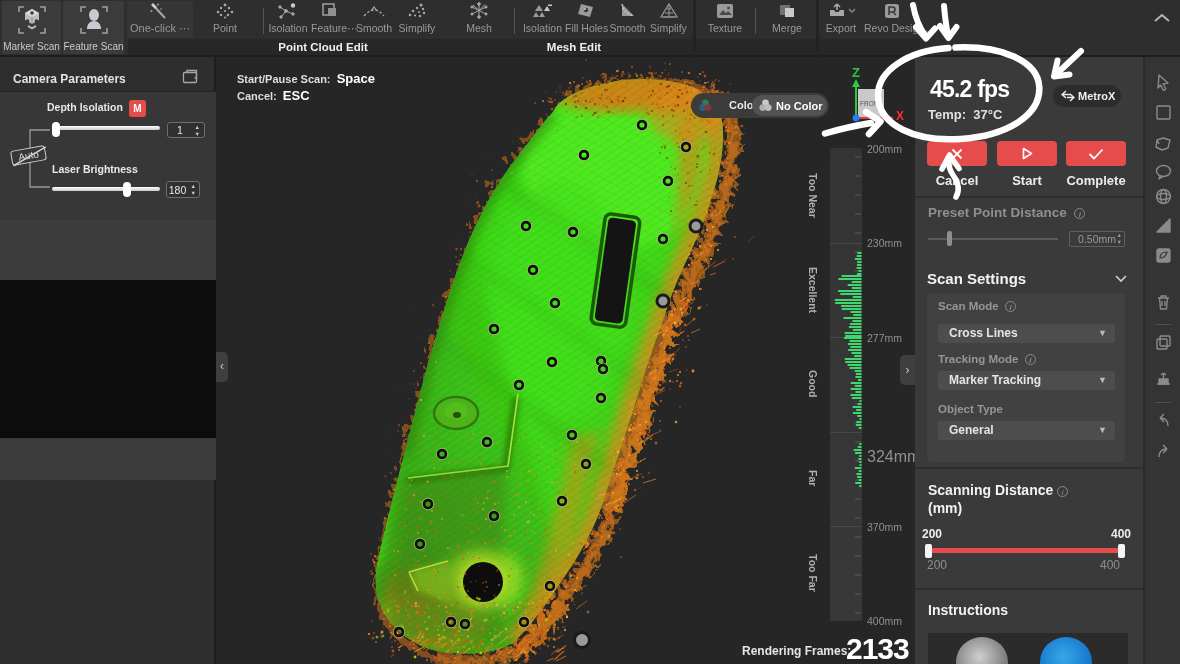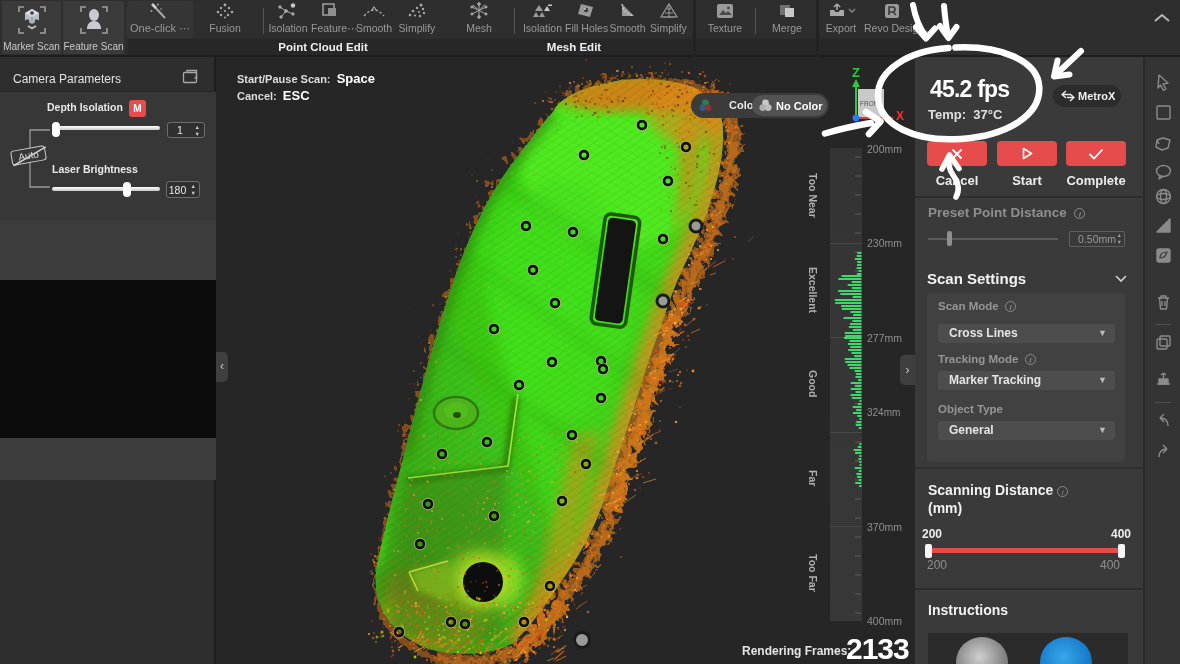--- a/index.html
+++ b/index.html
@@ -77,21 +77,21 @@
             <circle cx="9" cy="6" r="1.2"></circle>
             <circle cx="17" cy="6" r="1.2"></circle>
             <circle cx="6" cy="10" r="1.3"></circle>
             <circle cx="13" cy="9" r="1.1"></circle>
             <circle cx="20" cy="10" r="1.3"></circle>
             <circle cx="9" cy="13" r="1.2"></circle>
             <circle cx="16" cy="13" r="1.2"></circle>
             <circle cx="13" cy="15.5" r="1"></circle>
           </g>
         </svg>
-    <div class="ilabel">Fusion</div>
+    <div class="ilabel">Point</div>
       </div>
   <div class="vsep" style="left:263px"></div>
   <div class="item" style="left:265px;width:46px">
         <svg class="ic" width="24" height="17" viewBox="0 0 24 17">
     <g stroke="#a8a8a8" stroke-width="1" fill="#a8a8a8">
             <circle cx="10" cy="9" r="1.4"></circle>
             <path d="M10 9L4 5M10 9l-5 6M10 9l7 3" fill="none"></path>
             <circle cx="4" cy="5" r="1.2"></circle>
             <circle cx="5" cy="15" r="1.2"></circle>
             <circle cx="17" cy="12" r="1.2"></circle>
@@ -215,21 +215,21 @@
           <path d="M6 13V5h3.5a2.5 2.5 0 010 5H6m4 0l3 3" stroke="#3a3a3a" stroke-width="1.6" fill="none"></path>
         </svg>
     <div class="ilabel">Revo Desig…</div>
       </div>
   <svg class="abs" style="left:1152px;top:12px" width="20" height="12" viewBox="0 0 20 12">
         <path d="M3 9l7-6 7 6" stroke="#b5b5b5" stroke-width="2" fill="none"></path>
       </svg>
 </div>
 
 <div id="lpanel">
-  <div class="abs" style="left:13px;top:15px;color:#e2e2e2;font-size:12px;font-weight:normal">Camera Parameters</div>
+  <div class="abs" style="left:13px;top:15px;color:#e2e2e2;font-size:12px;font-weight:bold">Camera Parameters</div>
   <svg class="abs" style="left:182px;top:12px" width="16" height="15" viewBox="0 0 16 15">
         <rect x="1.5" y="3.5" width="13" height="10" rx="1" fill="none" stroke="#a8a8a8" stroke-width="1.3"></rect>
         <path d="M5 3.5V1.5h9.5V9h-2" fill="none" stroke="#a8a8a8" stroke-width="1.3"></path>
       </svg>
   <div class="abs" style="left:0;top:34px;width:216px;height:1px;background:#242424"></div>
   <div class="abs" style="left:0;top:35px;width:216px;height:128px;background:#373737">
     <div class="abs" style="left:47px;top:9px;color:#e8e8e8;font-size:10.5px;font-weight:bold">Depth Isolation</div>
     <div class="abs" style="left:129px;top:8px;width:17px;height:17px;background:#e74c4c;border-radius:3px;color:#fff;font-size:10px;font-weight:bold;text-align:center;line-height:17px">M</div>
     <div class="abs" style="left:52px;top:34px;width:108px;height:4px;background:linear-gradient(180deg,#fff,#c9c9c9);border-radius:2px"></div>
     <div class="abs" style="left:52px;top:30px;width:8px;height:15px;background:#fff;border-radius:4px"></div>
@@ -2595,21 +2595,21 @@
   </svg>
 </div>
 <div class="abs" style="left:584px;top:98px;width:22px;height:80px;color:#b0b0b0;font-size:10.5px;font-weight:bold;writing-mode:vertical-rl;text-align:center;line-height:22px">Too Near</div>
 <div class="abs" style="left:584px;top:193px;width:22px;height:80px;color:#b0b0b0;font-size:10.5px;font-weight:bold;writing-mode:vertical-rl;text-align:center;line-height:22px">Excellent</div>
 <div class="abs" style="left:584px;top:287px;width:22px;height:80px;color:#b0b0b0;font-size:10.5px;font-weight:bold;writing-mode:vertical-rl;text-align:center;line-height:22px">Good</div>
 <div class="abs" style="left:584px;top:381px;width:22px;height:80px;color:#b0b0b0;font-size:10.5px;font-weight:bold;writing-mode:vertical-rl;text-align:center;line-height:22px">Far</div>
 <div class="abs" style="left:584px;top:476px;width:22px;height:80px;color:#b0b0b0;font-size:10.5px;font-weight:bold;writing-mode:vertical-rl;text-align:center;line-height:22px">Too Far</div>
 <div class="abs" style="left:649px;top:86px;color:#909090;font-size:10.5px">200mm</div>
 <div class="abs" style="left:649px;top:180px;color:#909090;font-size:10.5px">230mm</div>
 <div class="abs" style="left:649px;top:275px;color:#909090;font-size:10.5px">277mm</div>
-<div class="abs" style="left:649px;top:350px;color:#909090;font-size:10px">324mm</div>
+<div class="abs" style="left:649px;top:391px;color:#909090;font-size:16px">324mm</div>
 <div class="abs" style="left:649px;top:464px;color:#909090;font-size:10.5px">370mm</div>
 <div class="abs" style="left:649px;top:558px;color:#909090;font-size:10.5px">400mm</div>
 <div class="abs" style="left:682px;top:298px;width:15px;height:30px;background:#3f3f3f;border-radius:5px 0 0 5px;color:#c9c9c9;font-size:12px;line-height:30px;text-align:center">›</div>
 
 <div class="abs" style="left:524px;top:587px;color:#e4e4e4;font-size:12px;font-weight:bold;white-space:nowrap">Rendering Frames:</div>
 <div class="abs" style="left:628px;top:575px;color:#fff;font-size:30px;font-weight:bold;white-space:nowrap;letter-spacing:-1px">2133</div>
 </div>
 
 <div id="rpanel">
   <div class="abs" style="left:15px;top:19px;color:#fff;font-size:23px;font-weight:bold;letter-spacing:-.8px">45.2 fps</div>

